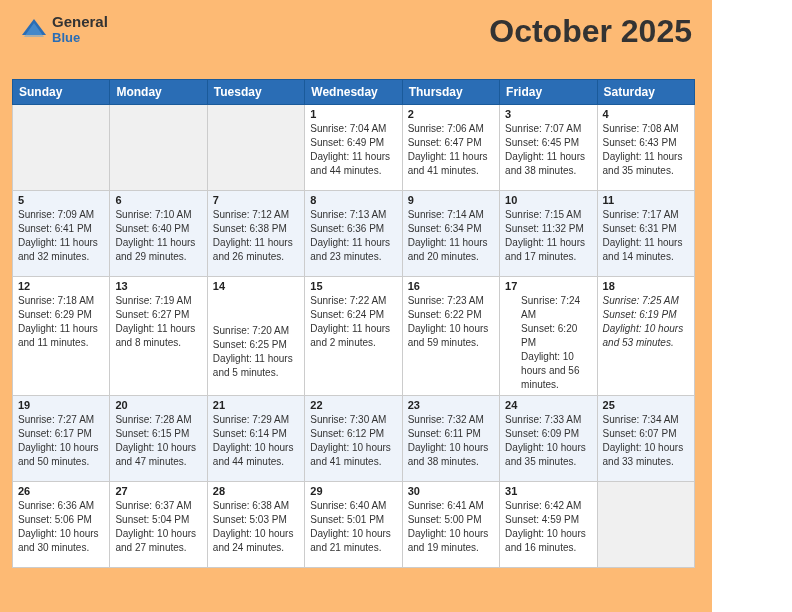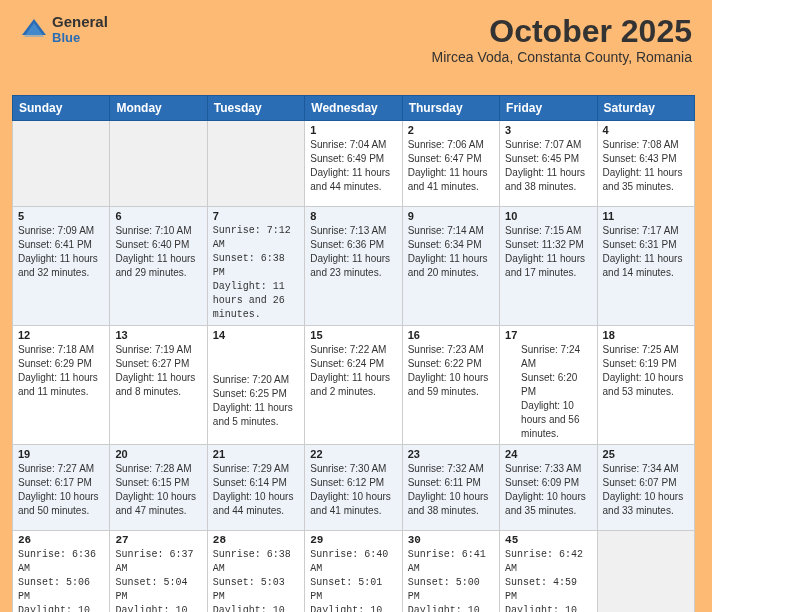--- a/index.html
+++ b/index.html
@@ -42,21 +42,20 @@
     .logo-blue {
       font-size: 13px;
       font-weight: bold;
       color: #2a6db5;
     }
     .logo-icon {
       width: 28px;
       height: 28px;
     }
     .header-right {
-      text-align: right;
     }
     .month-title {
       font-size: 32px;
       font-weight: bold;
       color: #333;
       line-height: 1.1;
     }
     .location {
       font-size: 14px;
       color: #333;
@@ -107,41 +106,40 @@
     }
     tr:nth-child(even) td:not(.empty) {
       background: #eef3fa;
     }
     
     .week-row-0 td { background: #fff; }
     .week-row-0 td.empty { background: #f0f0f0; }
     .week-row-1 td { background: #e8eef7; }
     .week-row-2 td { background: #fff; }
     .week-row-3 td { background: #e8eef7; }
-    .week-row-4 td { background: #fff; font-family: Liberation Mono, monospace; }
+    .week-row-4 td { background: #fff; }
     .week-row-4 td.empty { background: #f0f0f0; }
   </style>
 </head>
 <body>
 
 <div class="page">
   <div class="header">
     <div class="logo">
       <svg class="logo-icon" viewBox="0 0 28 28" xmlns="http://www.w3.org/2000/svg">
         <polygon points="14,4 26,20 2,20" fill="#2a6db5"></polygon>
         <polygon points="14,8 24,22 4,22" fill="#5ba3e0" opacity="0.5"></polygon>
       </svg>
       <div class="logo-text">
         <span class="logo-general">General</span>
         <span class="logo-blue">Blue</span>
       </div>
     </div>
     <div class="header-right">
       <div class="month-title">October 2025</div>
-      <div class="location">Mircea Voda, Constanta County, Romania</div>
     </div>
   </div>
 
   <div class="calendar">
     <table>
       <thead>
         <tr>
         <th>Sunday</th>
             <th>Monday</th>
             <th>Tuesday</th>
@@ -189,21 +187,21 @@
 Daylight: 11 hours and 32 minutes.</div>
             </td>
             <td>
               <div class="day-num">6</div>
               <div class="day-info" style="white-space: pre-line;">Sunrise: 7:10 AM
 Sunset: 6:40 PM
 Daylight: 11 hours and 29 minutes.</div>
             </td>
             <td>
               <div class="day-num">7</div>
-              <div class="day-info" style="white-space: pre-line; font-family: Liberation Mono, monospace;">Sunrise: 7:12 AM
+              <div class="day-info" style="white-space: pre-line;">Sunrise: 7:12 AM
 Sunset: 6:38 PM
 Daylight: 11 hours and 26 minutes.</div>
             </td>
             <td>
               <div class="day-num">8</div>
               <div class="day-info" style="white-space: pre-line;">Sunrise: 7:13 AM
 Sunset: 6:36 PM
 Daylight: 11 hours and 23 minutes.</div>
             </td>
             <td>
@@ -257,21 +255,21 @@
 Daylight: 10 hours and 59 minutes.</div>
             </td>
             <td>
               <div class="day-num">17</div>
               <div class="day-info" style="white-space: pre-line; margin-left: 16px;">Sunrise: 7:24 AM
 Sunset: 6:20 PM
 Daylight: 10 hours and 56 minutes.</div>
             </td>
             <td>
               <div class="day-num">18</div>
-              <div class="day-info" style="white-space: pre-line;">Sunrise: 7:25 AM
+              <div class="day-info" style="white-space: pre-line; font-style: italic;">Sunrise: 7:25 AM
 Sunset: 6:19 PM
 Daylight: 10 hours and 53 minutes.</div>
             </td>
           </tr>
           <tr class="week-row-3">
             <td>
               <div class="day-num">19</div>
               <div class="day-info" style="white-space: pre-line;">Sunrise: 7:27 AM
 Sunset: 6:17 PM
 Daylight: 10 hours and 50 minutes.</div>
@@ -338,21 +336,21 @@
 Sunset: 5:01 PM
 Daylight: 10 hours and 21 minutes.</div>
             </td>
             <td>
               <div class="day-num">30</div>
               <div class="day-info" style="white-space: pre-line;">Sunrise: 6:41 AM
 Sunset: 5:00 PM
 Daylight: 10 hours and 19 minutes.</div>
             </td>
             <td>
-              <div class="day-num">45</div>
+              <div class="day-num">31</div>
               <div class="day-info" style="white-space: pre-line;">Sunrise: 6:42 AM
 Sunset: 4:59 PM
 Daylight: 10 hours and 16 minutes.</div>
             </td>
             <td class="empty"></td>
           </tr>
         </tbody>
     </table>
   </div>
 </div>

